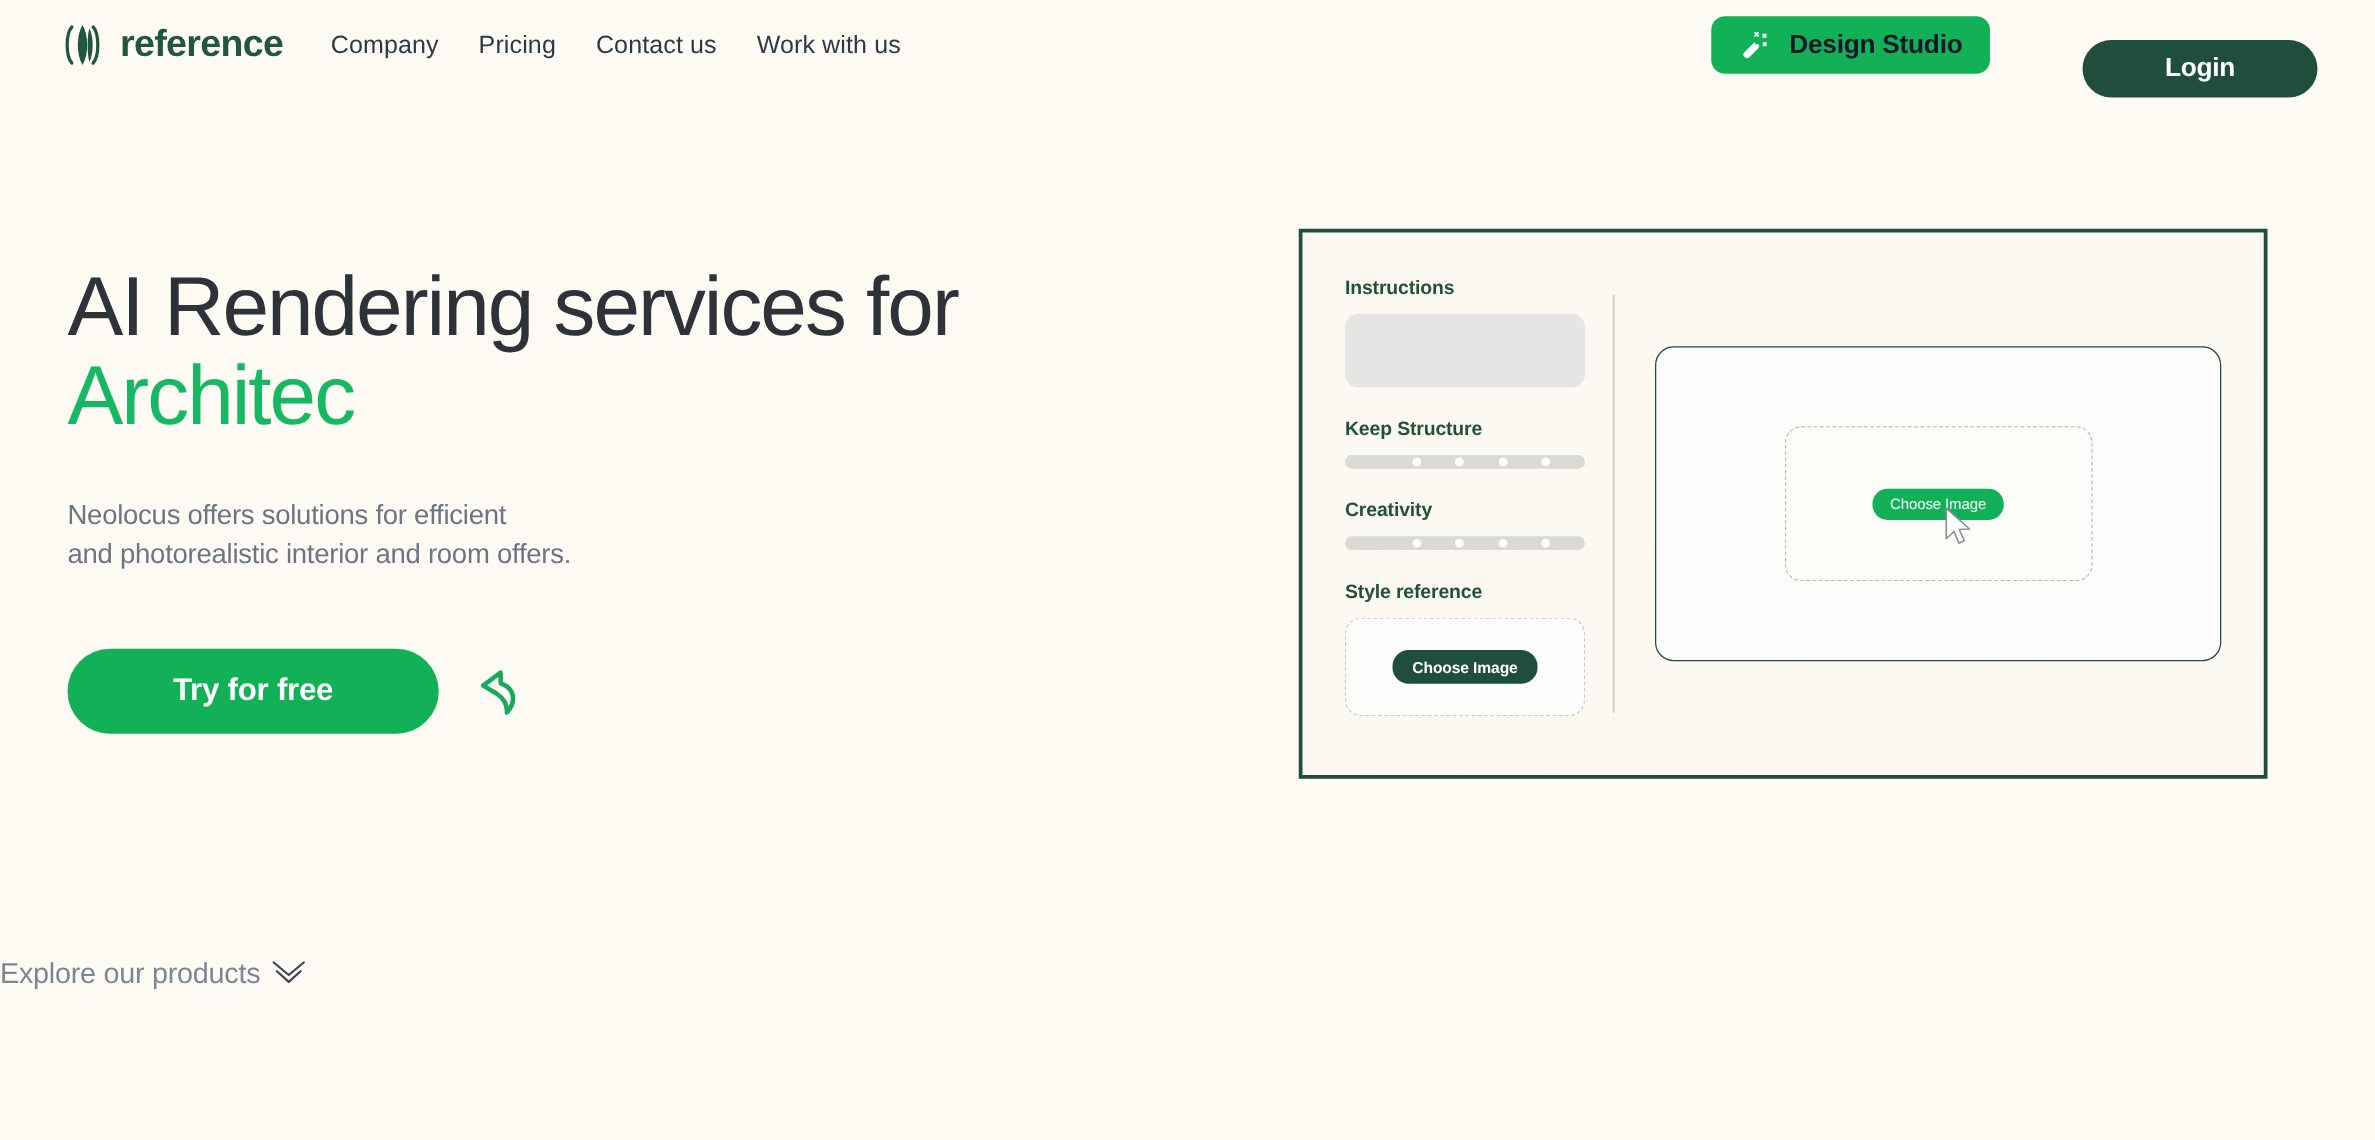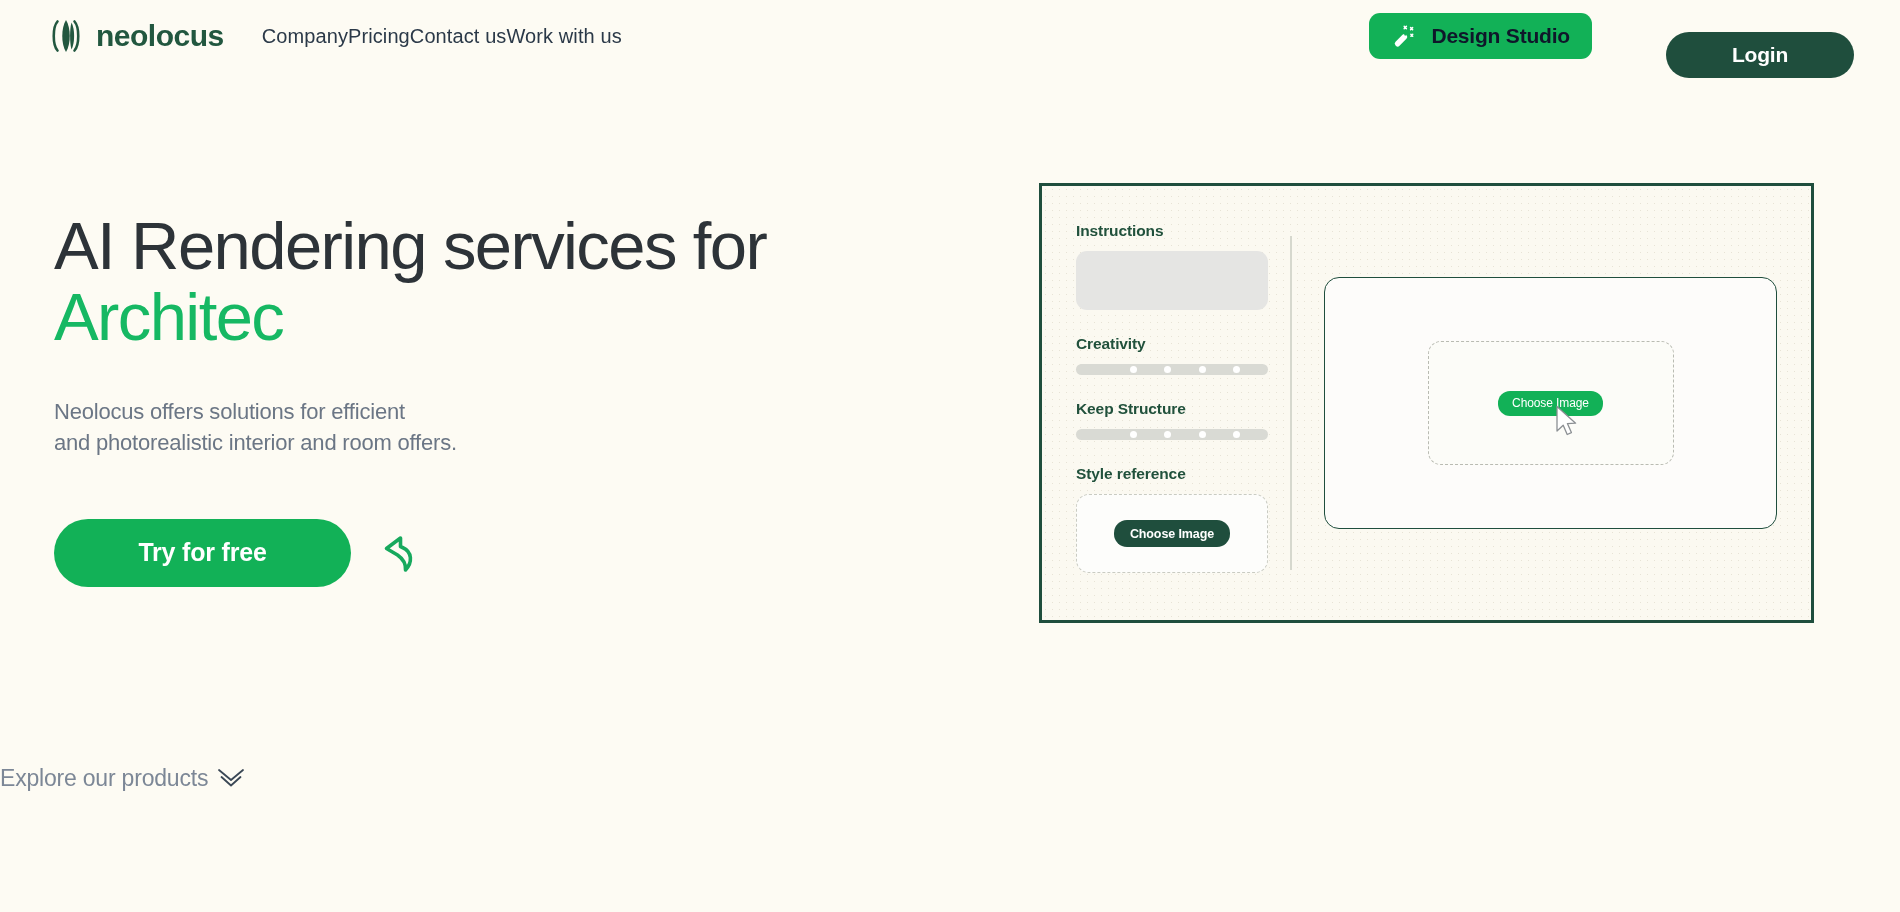--- a/index.html
+++ b/index.html
@@ -42,20 +42,21 @@
   .brand-name {
     font-size: 30px;
     font-weight: 600;
     letter-spacing: -0.5px;
     color: #22573f;
   }
 
   .main-nav {
     display: flex;
     align-items: center;
+    gap: 32px;
     margin-left: 10px;
   }
   .nav-link {
     font-size: 20px;
     color: #2b3948;
     text-decoration: none;
     letter-spacing: 0.1px;
     white-space: nowrap;
     cursor: pointer;
   }
@@ -314,21 +315,21 @@
 
   <a class="brand">
     <span>
       <svg class="brand-mark" viewBox="0 0 40 40" aria-hidden="true">
         <path d="M11.5 5.5 C6.5 11, 6.5 29, 11.5 34.5" stroke="#22573f" stroke-width="2.6" fill="none" stroke-linecap="round"></path>
         <path d="M28.5 5.5 C33.5 11, 33.5 29, 28.5 34.5" stroke="#22573f" stroke-width="2.6" fill="none" stroke-linecap="round"></path>
         <path d="M20 4 C25 12, 25 28, 20 36 C15 28, 15 12, 20 4 Z" fill="#22573f"></path>
         <path d="M25.5 6.5 C29 13, 29 27, 25.5 33.5 C23.6 27, 23.6 13, 25.5 6.5 Z" fill="#22573f"></path>
       </svg>
     </span>
-    <span class="brand-name">neolocus</span>
+    <span class="brand-name">reference</span>
   </a>
 
   <nav class="main-nav">
     <a class="nav-link">Company</a>
     <a class="nav-link">Pricing</a>
     <a class="nav-link">Contact us</a>
     <a class="nav-link">Work with us</a>
   </nav>
 
   <div class="header-actions">
@@ -379,31 +380,31 @@
 <section class="app-mockup">
 
   <div class="mock-sidebar">
 
     <div>
       <div class="mock-label">Instructions</div>
       <div class="mock-textarea"></div>
     </div>
 
     <div class="mock-field">
-      <div class="mock-label">Creativity</div>
+      <div class="mock-label">Keep Structure</div>
       <div class="mock-slider">
         <span class="knob"></span>
         <span class="knob"></span>
         <span class="knob"></span>
         <span class="knob"></span>
       </div>
     </div>
 
     <div class="mock-field">
-      <div class="mock-label">Keep Structure</div>
+      <div class="mock-label">Creativity</div>
       <div class="mock-slider">
         <span class="knob"></span>
         <span class="knob"></span>
         <span class="knob"></span>
         <span class="knob"></span>
       </div>
     </div>
 
     <div class="mock-field">
       <div class="mock-label">Style reference</div>

